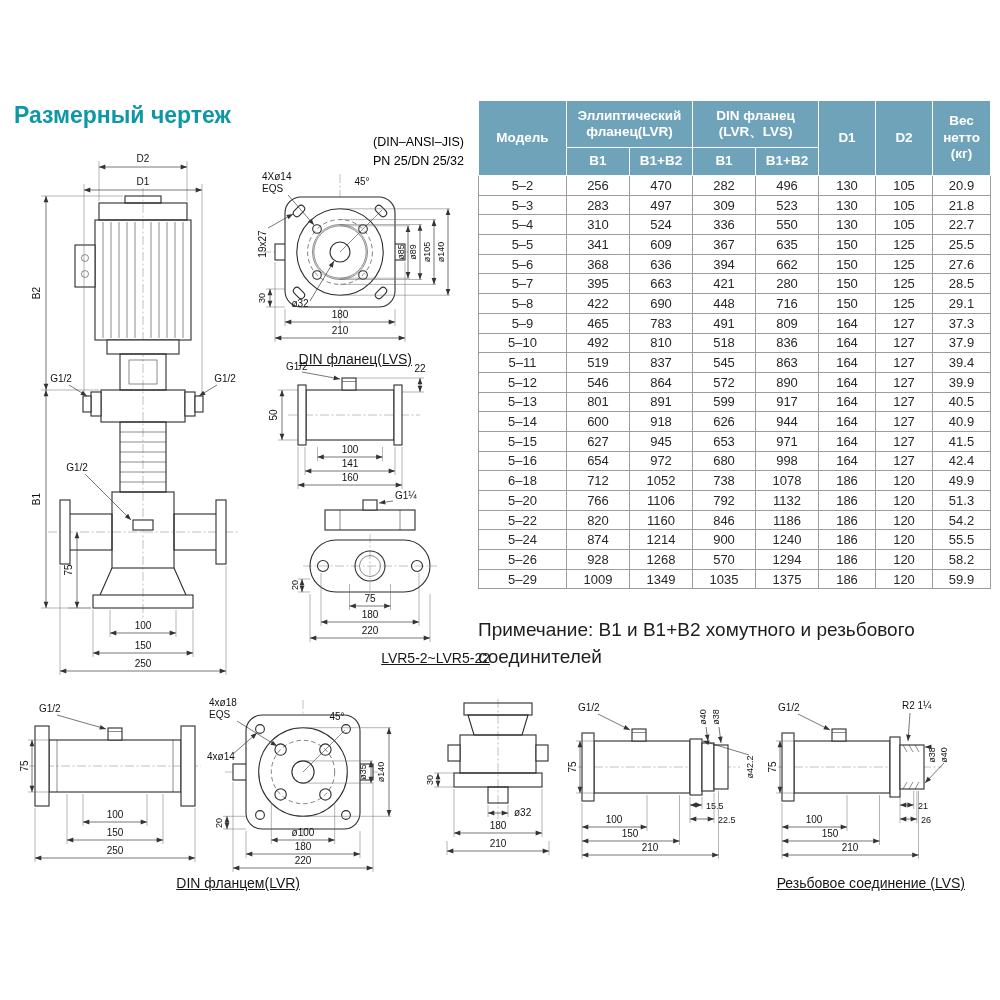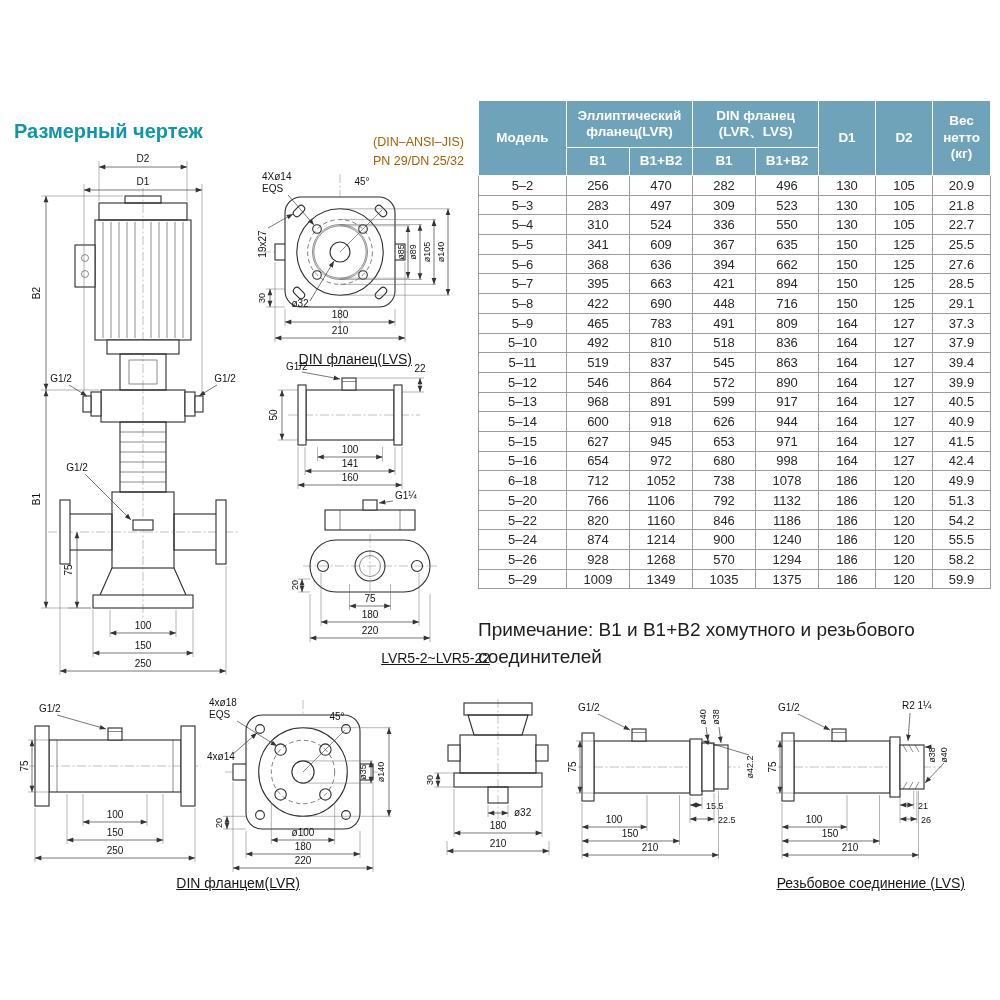--- a/index.html
+++ b/index.html
@@ -1,22 +1,22 @@
 <!DOCTYPE html>
 <html><head>
 <meta charset="utf-8">
 <style>
   * { margin:0; padding:0; box-sizing:border-box; }
   html,body { background:#ffffff; }
   .page { position:relative; width:1000px; height:1000px; background:#ffffff;
           font-family:"Liberation Sans","DejaVu Sans",sans-serif; overflow:hidden; }
   .page svg { position:absolute; overflow:visible; }
-  .title { position:absolute; left:14px; top:120px; font-size:20px; font-weight:bold; color:#0e97a7; }
+  .title { position:absolute; left:14px; top:102px; font-size:23px; font-weight:bold; color:#0e97a7; }
   .ann { position:absolute; left:334px; top:133px; width:130px; font-size:12.5px; line-height:1.5;
-         color:#a16207; text-align:right; }
+         color:#000000; text-align:right; }
   .ann span { display:block; }
   .caption { position:absolute; font-size:14px; color:#171717; text-align:right; line-height:1.55;text-decoration:underline; }
   .caption span { display:block; }
   .table-block { position:absolute; left:478px; top:100px; width:512px; }
   table.dims { border-collapse:collapse; table-layout:fixed; width:512px; }
   .dims th { background:#6fa3ba; color:#ffffff; border:1px solid #fdfdfd; font-size:13.5px;
              font-weight:600; line-height:1.22; padding:2px 7px; text-align:center; vertical-align:middle; }
   .dims th span { display:block; }
   .dims thead tr.r1 th { height:47px; }
   .dims thead tr.r2 th { height:28px; }
@@ -45,21 +45,21 @@
       <marker id="arw" viewBox="0 0 10 10" refX="9.5" refY="5" markerWidth="7" markerHeight="7" markerUnits="userSpaceOnUse" orient="auto-start-reverse">
         <path d="M0.5,1.6 L9.5,5 L0.5,8.4 Z" fill="#333"></path>
       </marker>
     </defs>
   </svg>
 
   <div class="title">Размерный чертеж</div>
 
   <div class="ann">
     <span>(DIN–ANSI–JIS)</span>
-    <span>PN 29/DN 25/32</span>
+    <span>PN 25/DN 25/32</span>
   </div>
 
   <svg style="left:28px;top:140px" width="245" height="535" viewBox="0 0 245 535">
     <g>
       <line class="cl" x1="115" y1="48" x2="115" y2="478"></line>
       <line class="cl" x1="20" y1="392" x2="212" y2="392"></line>
     </g>
     <g>
       <rect class="ln" x="97" y="56" width="36" height="7"></rect>
       <rect class="ln" x="71" y="63" width="88" height="17"></rect>
@@ -347,21 +347,21 @@
             <td>662</td>
             <td>150</td>
             <td>125</td>
             <td>27.6</td>
           </tr>
           <tr>
             <td>5–7</td>
             <td>395</td>
             <td>663</td>
             <td>421</td>
-            <td>894</td>
+            <td>280</td>
             <td>150</td>
             <td>125</td>
             <td>28.5</td>
           </tr>
           <tr>
             <td>5–8</td>
             <td>422</td>
             <td>690</td>
             <td>448</td>
             <td>716</td>
@@ -404,21 +404,21 @@
             <td>546</td>
             <td>864</td>
             <td>572</td>
             <td>890</td>
             <td>164</td>
             <td>127</td>
             <td>39.9</td>
           </tr>
           <tr>
             <td>5–13</td>
-            <td>968</td>
+            <td>801</td>
             <td>891</td>
             <td>599</td>
             <td>917</td>
             <td>164</td>
             <td>127</td>
             <td>40.5</td>
           </tr>
           <tr>
             <td>5–14</td>
             <td>600</td>

